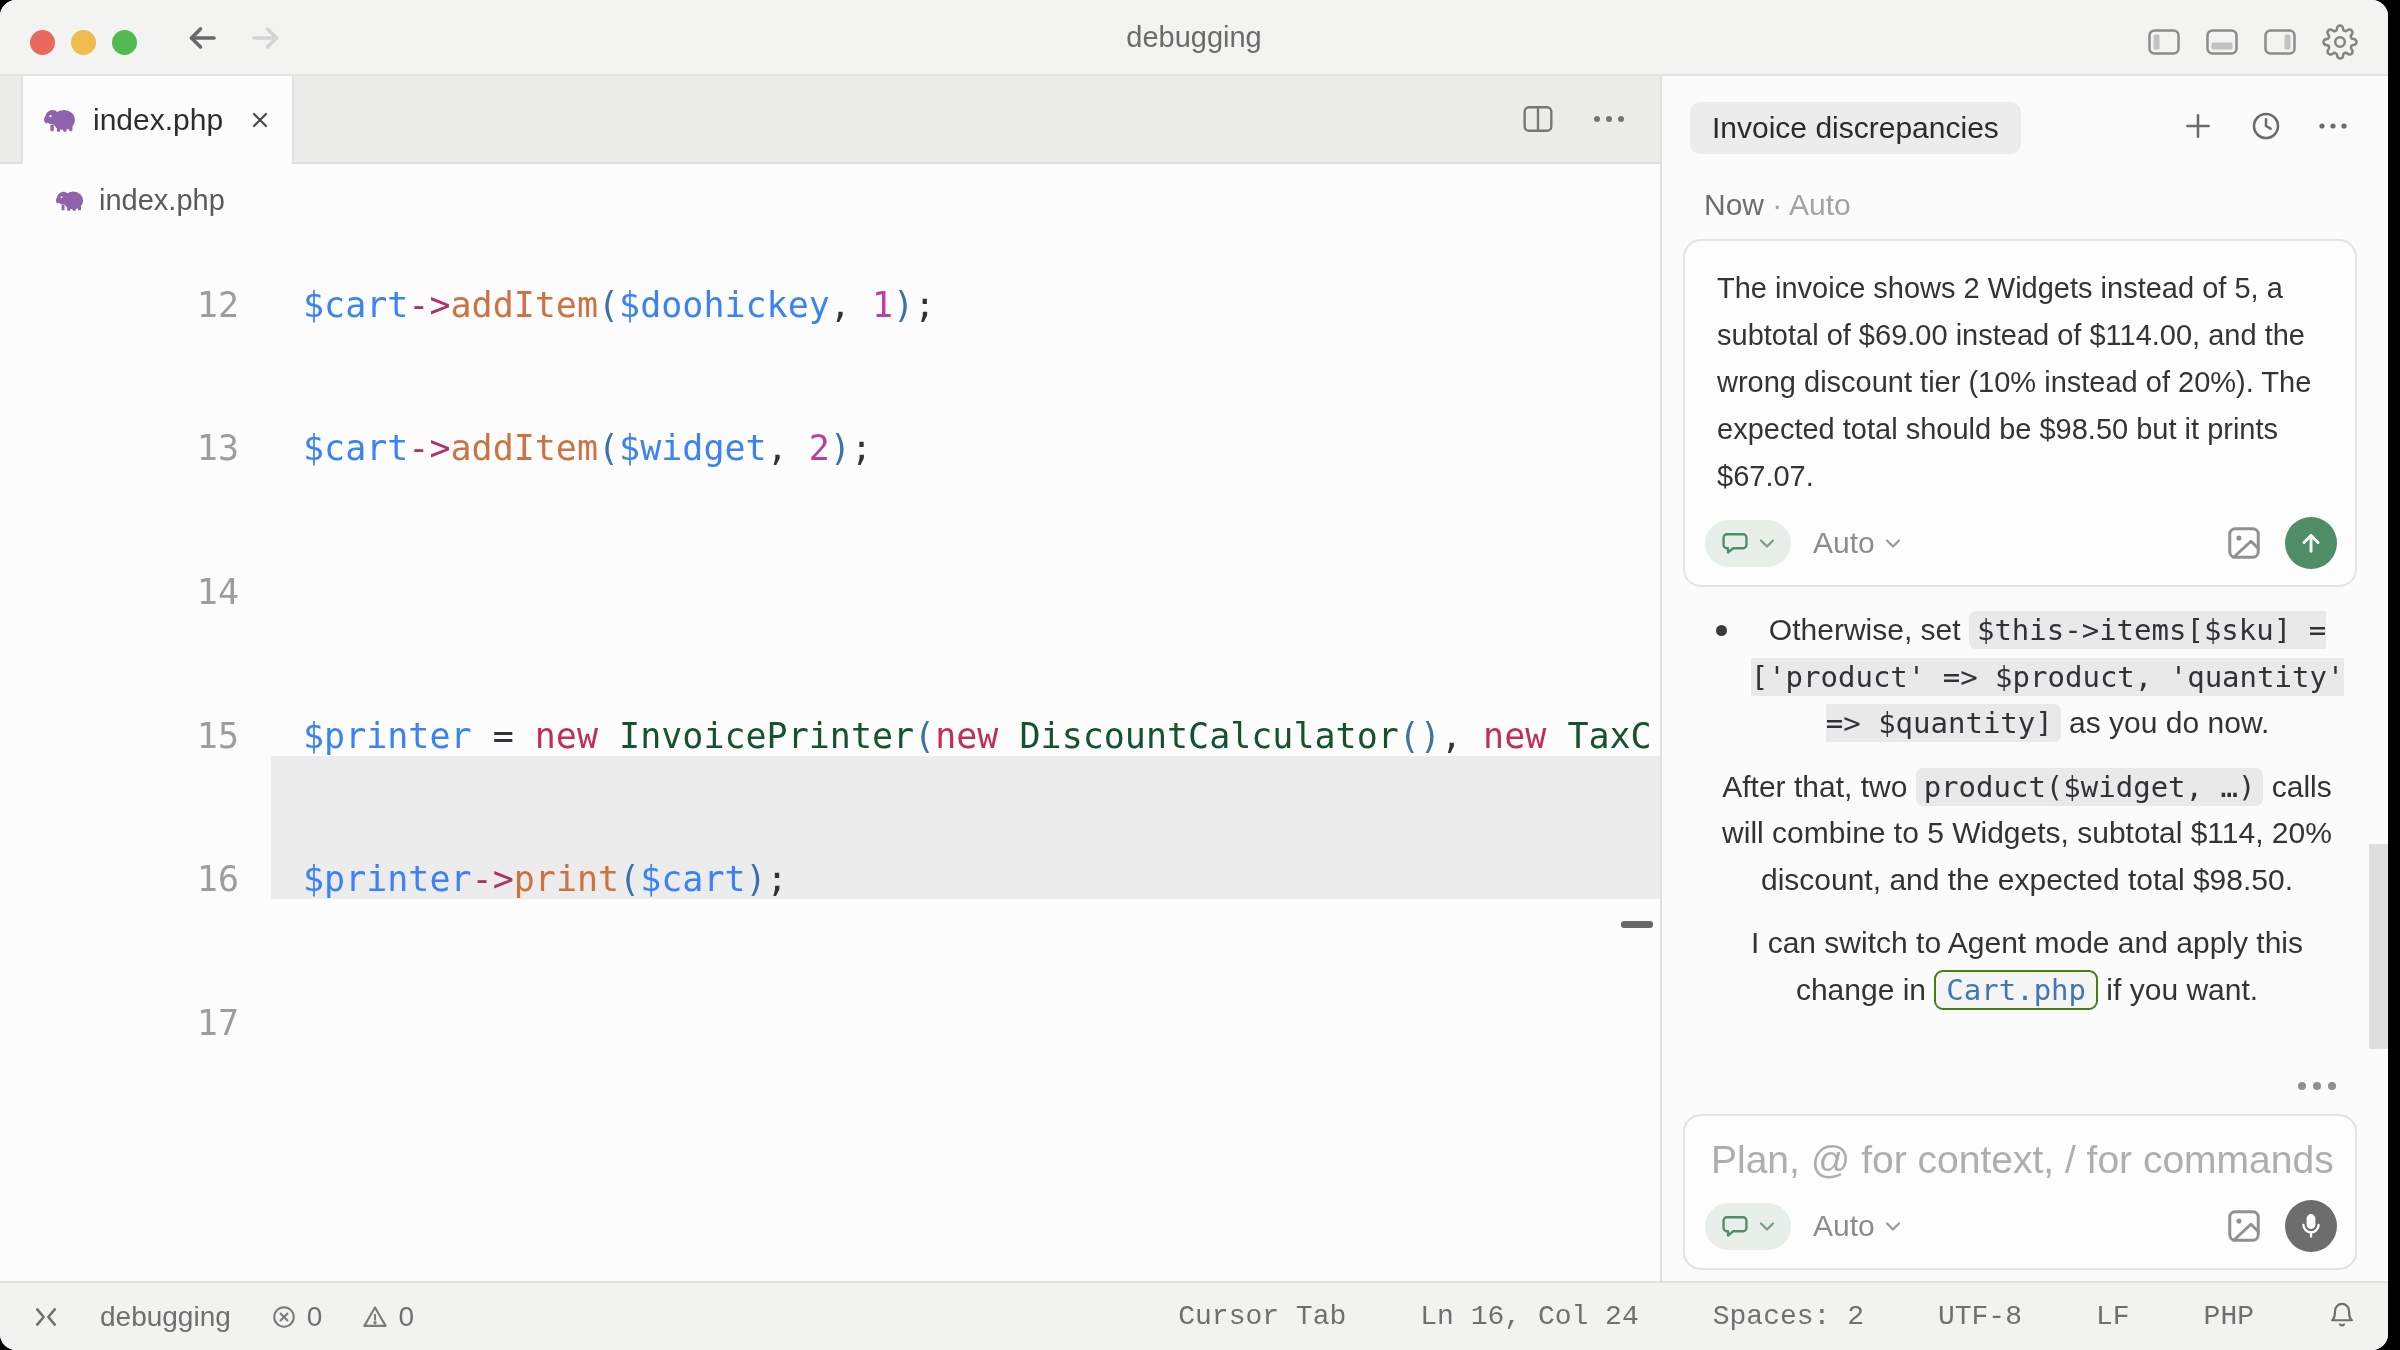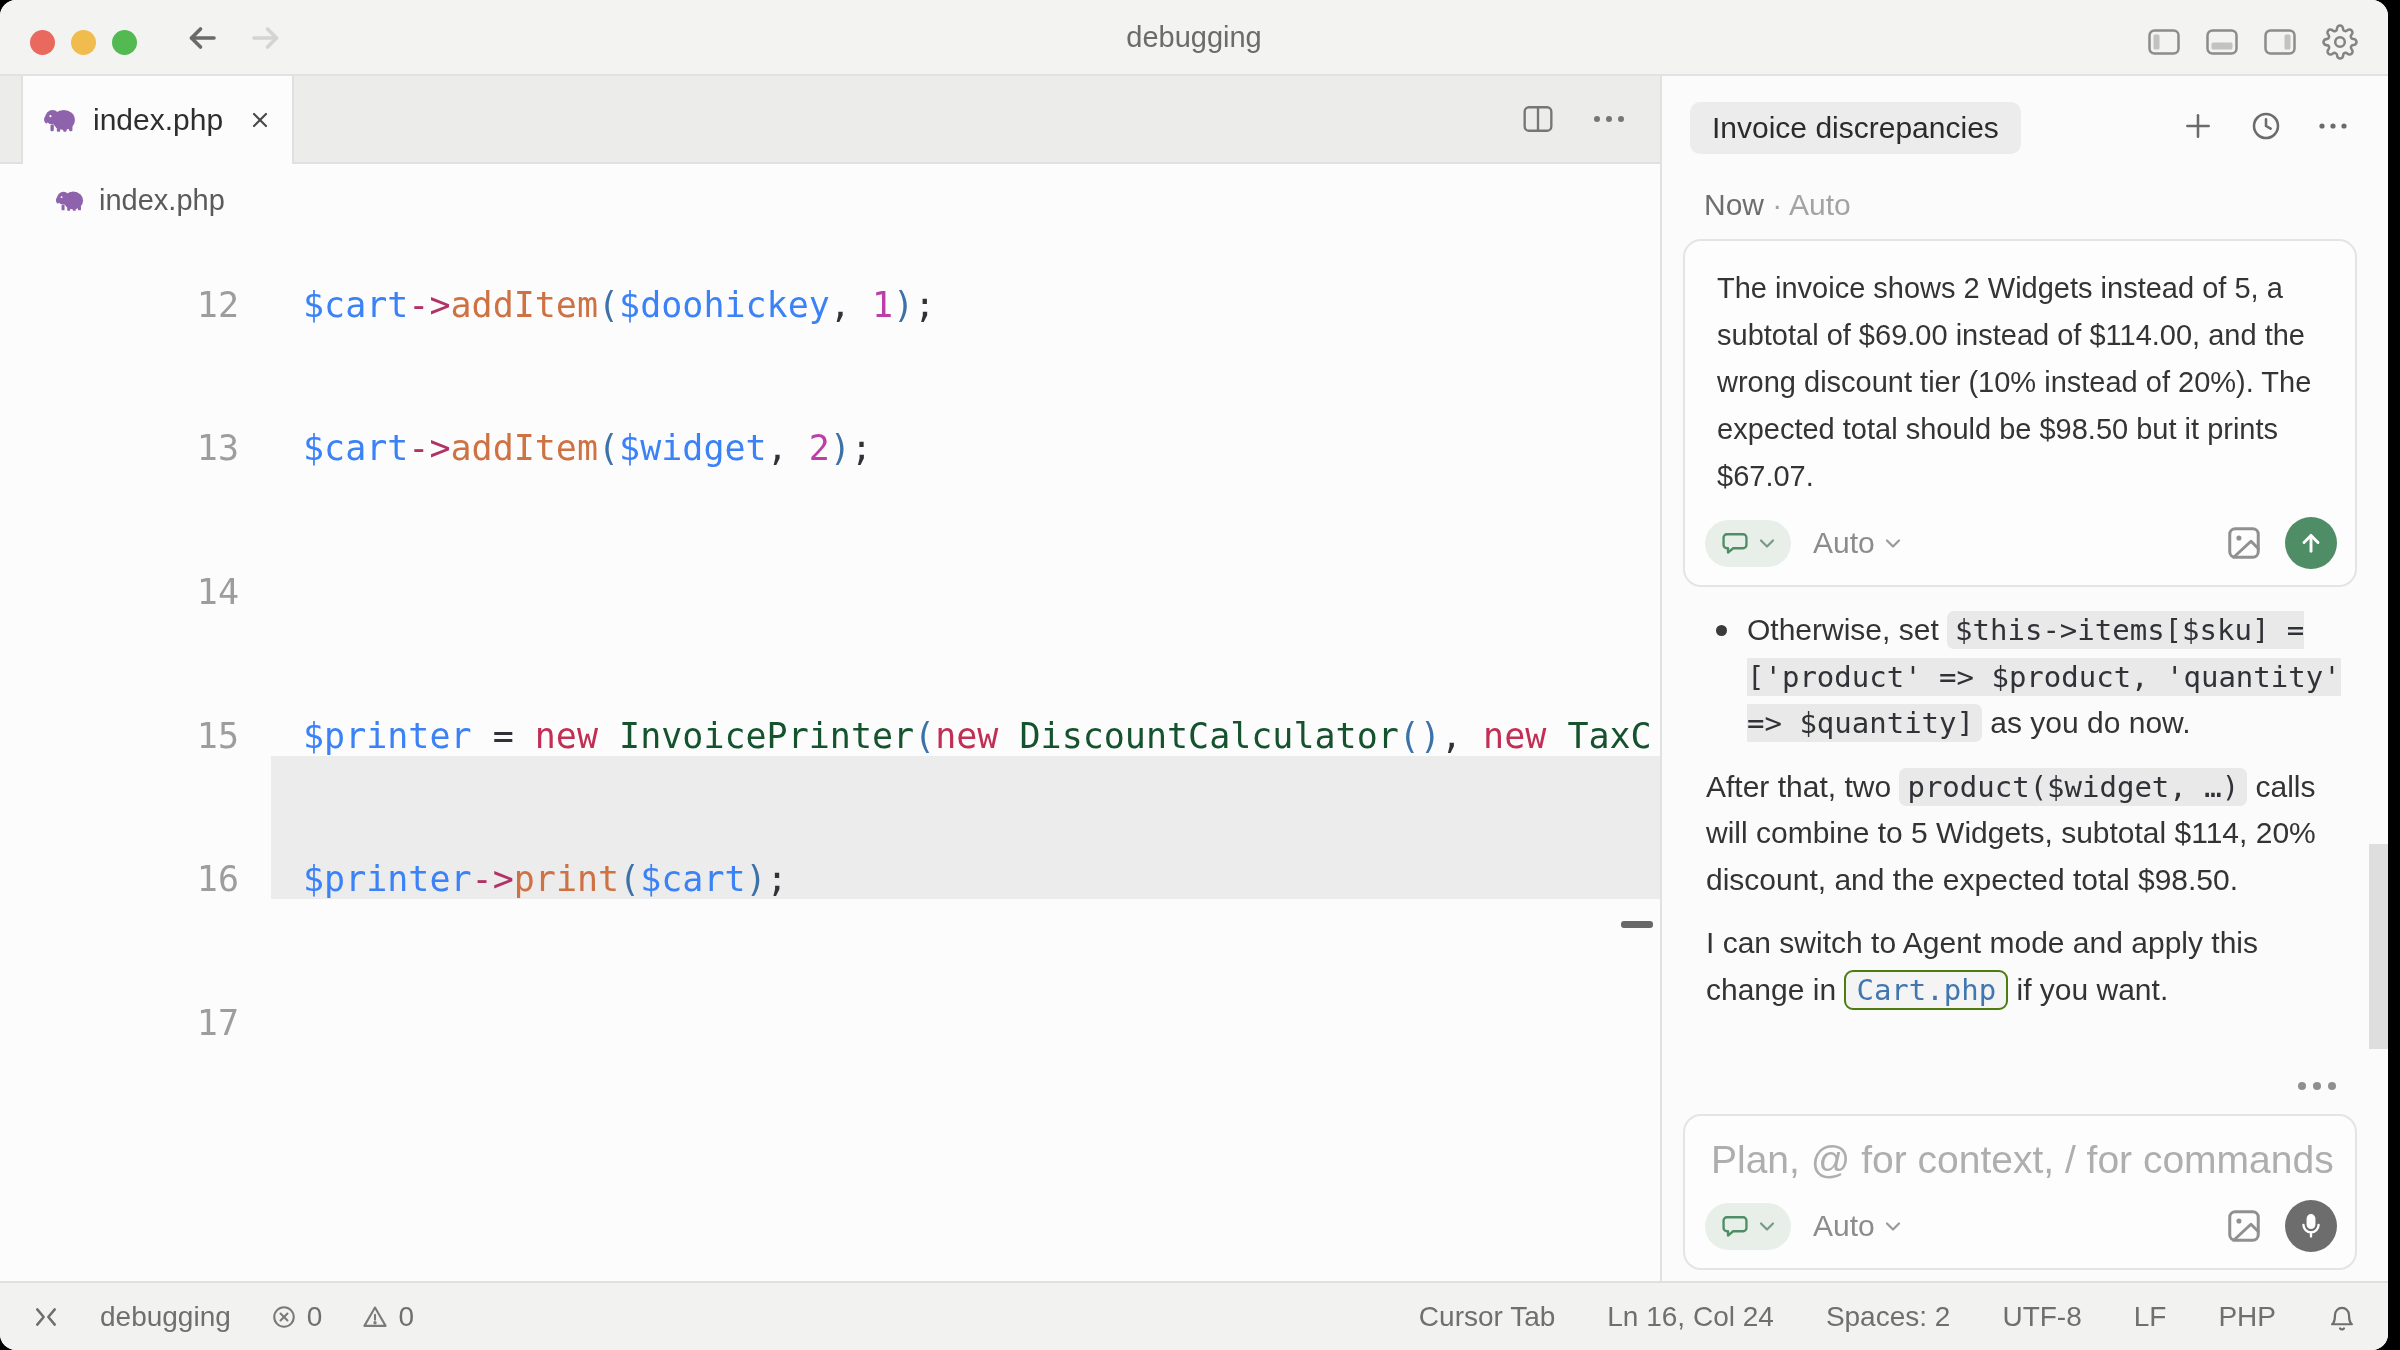--- a/index.html
+++ b/index.html
@@ -53,41 +53,41 @@
             border:2px solid #E4E4E4;border-radius:18px;box-sizing:border-box;}
   .msg-card-text{padding:24px 28px 0 32px;font-size:29px;line-height:47px;color:#343434;}
   .card-footer{position:absolute;left:20px;right:18px;bottom:16px;display:flex;align-items:center;gap:22px;}
   .mode-pill{background:#E8EFE9;border-radius:24px;height:47px;display:flex;align-items:center;gap:10px;padding:0 16px;}
   .mode-label{color:#8C8C8C;font-size:30px;display:flex;align-items:center;gap:10px;}
   .footer-spacer{flex:1;}
   .send-btn{width:52px;height:52px;border-radius:50%;background:#4E8D66;display:flex;align-items:center;justify-content:center;}
   .mic-btn{width:52px;height:52px;border-radius:50%;background:#6D6D6D;display:flex;align-items:center;justify-content:center;}
 
   .assistant{position:absolute;left:44px;right:40px;top:531px;line-height:46.5px;font-size:30px;color:#333;}
-  .para{margin:0 0 17px 0;}
+  .para{margin:0 0 17px 0;text-align:center;}
   .para.bullet{padding-left:41px;position:relative;}
   .para.bullet::before{content:"";position:absolute;left:10px;top:18px;width:11px;height:11px;border-radius:50%;background:#3A3A3A;}
   .inline-code{font-family:"DejaVu Sans Mono",monospace;font-size:29px;background:#E9E9E9;border-radius:7px;padding:2px 8px;color:#303237;}
   .file-chip{font-family:"DejaVu Sans Mono",monospace;font-size:29px;background:#F4F4F4;border:2px solid #4d7c0f;
              border-radius:9px;padding:1px 10px;color:#4077B0;}
 
   .overflow-dots{position:absolute;right:52px;top:1006px;display:flex;gap:7px;}
   .overflow-dots i{width:8px;height:8px;border-radius:50%;background:#8F8F8F;}
 
   .composer{position:absolute;left:21px;right:31px;top:1038px;height:156px;background:#FDFDFD;
             border:2px solid #E4E4E4;border-radius:18px;box-sizing:border-box;z-index:2;}
   .composer-placeholder{padding:22px 0 0 26px;color:#AEAEAE;font-size:39px;}
   .panel-scrollbar{position:absolute;right:0;top:768px;width:19px;height:205px;background:#DEDEDE;}
 
   
   .statusbar{height:67px;background:#F2F2F1;border-top:2px solid #E0E0E0;flex:0 0 auto;
              display:flex;align-items:center;padding:0 32px;font-size:28px;color:#6F6F6F;}
   .sb-left{display:flex;align-items:center;gap:40px;}
   .sb-group{display:flex;align-items:center;gap:10px;}
-  .sb-right{margin-left:auto;display:flex;align-items:flex-end;gap:52px;}
+  .sb-right{margin-left:auto;display:flex;align-items:flex-start;gap:74px;font-family:Liberation Mono, monospace;}
   svg{display:block;}
 </style>
 </head>
 <body>
 
 <div class="stage">
 <div class="window">
 
   <div class="titlebar">
     <div class="traffic">

